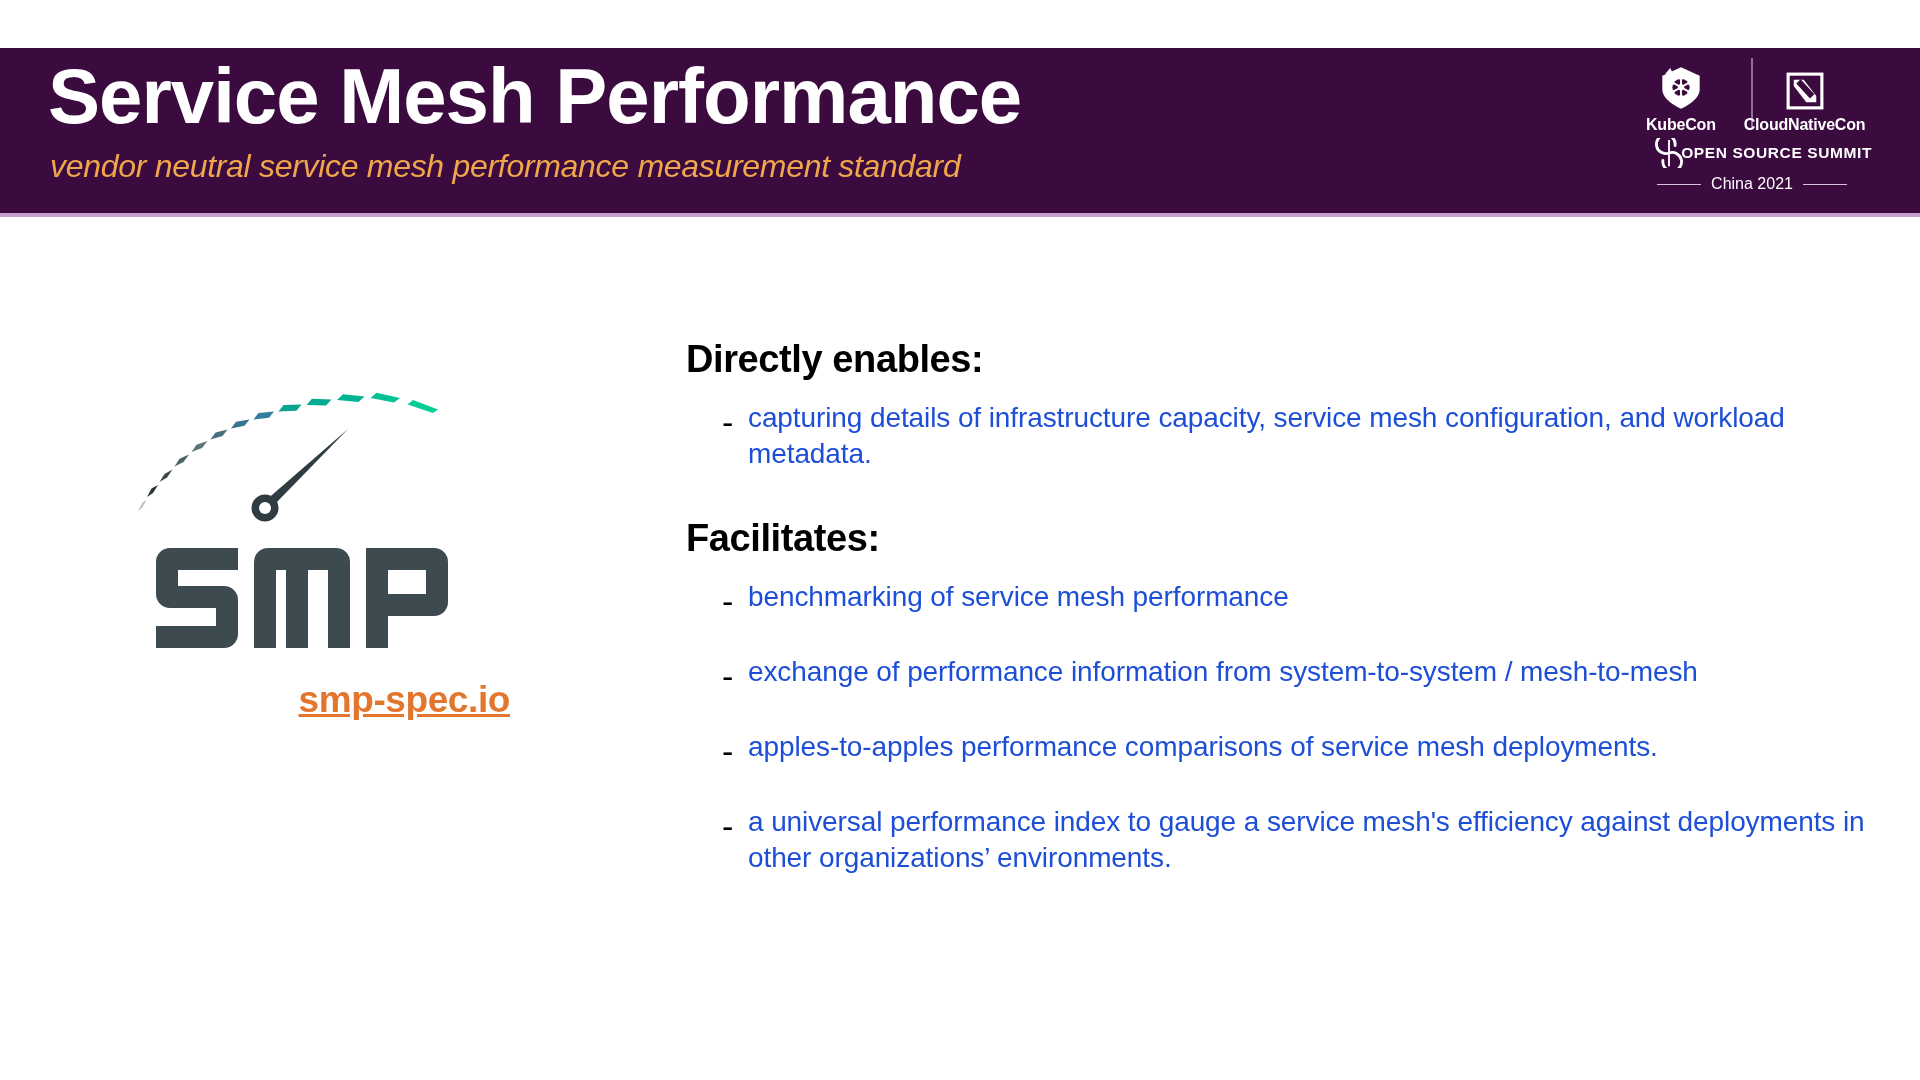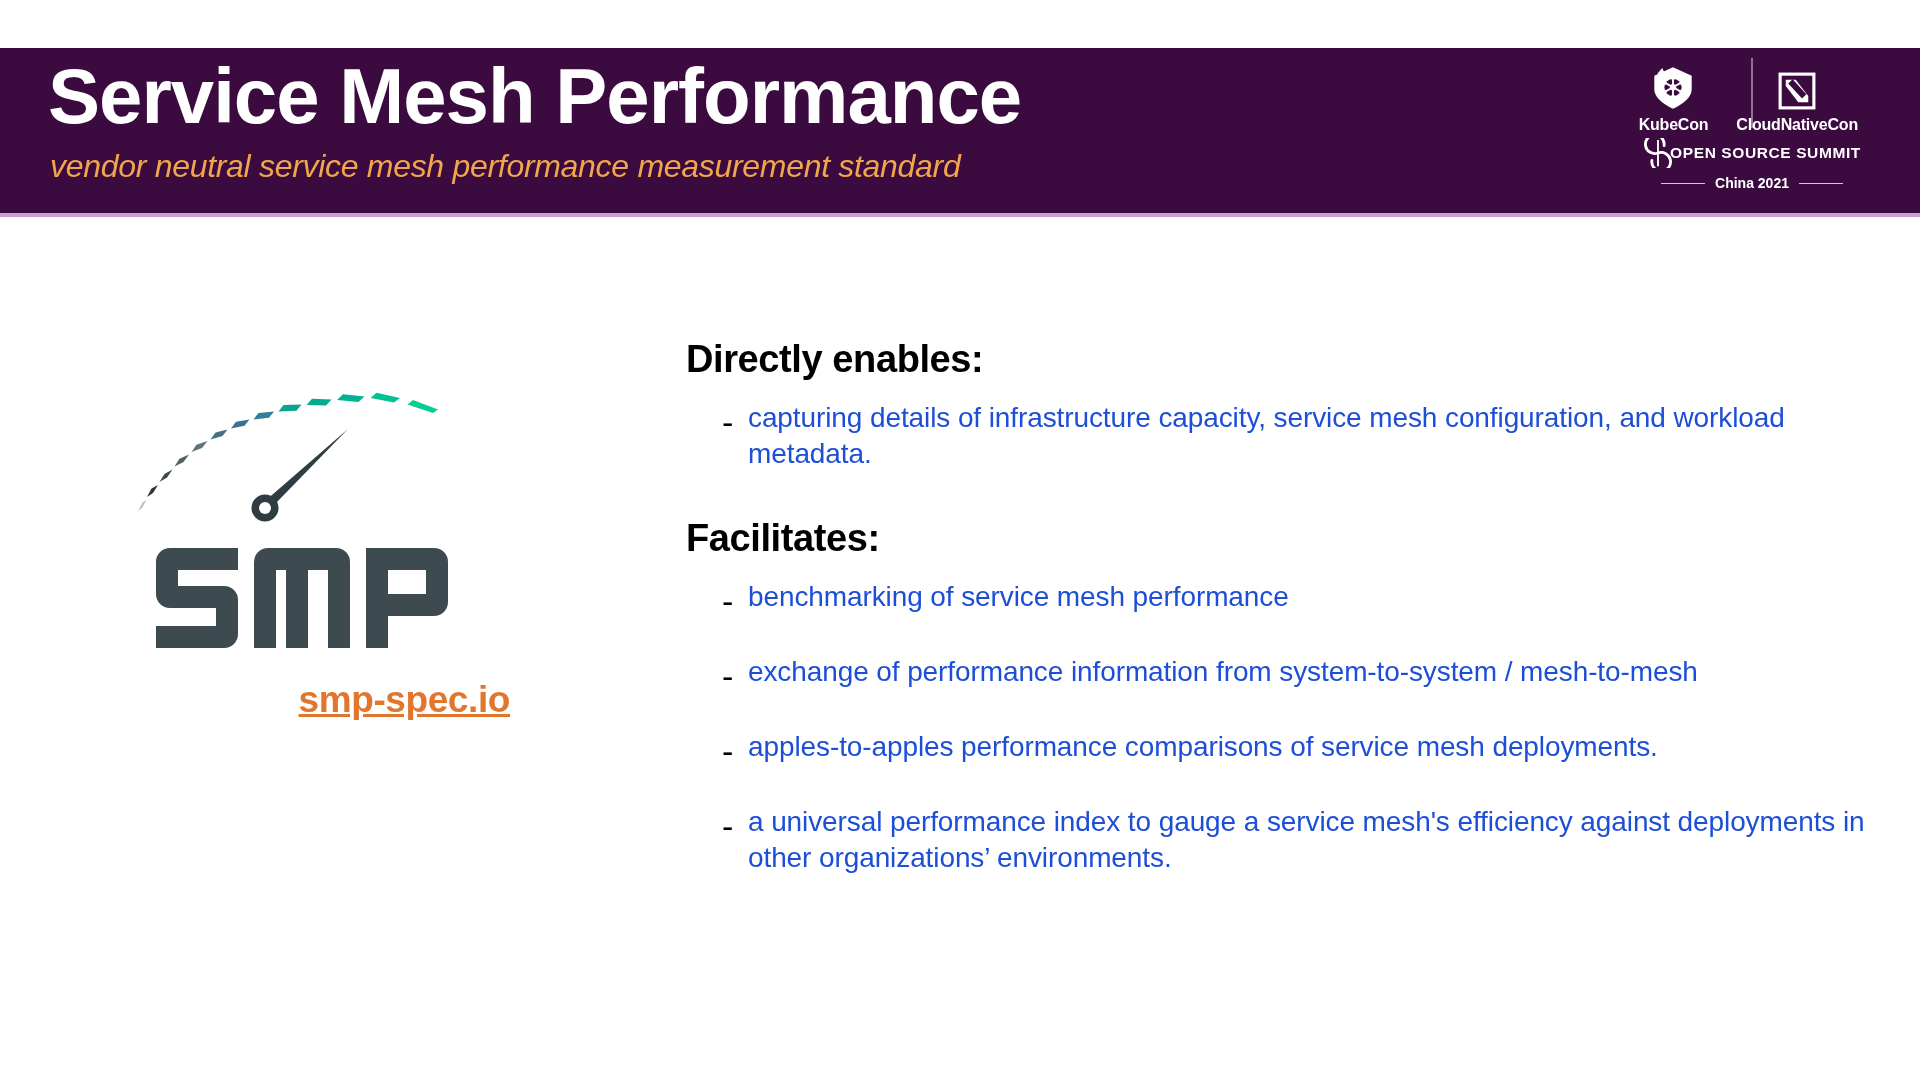--- a/index.html
+++ b/index.html
@@ -68,21 +68,21 @@
     right: 48px;
     top: 8px;
     width: 240px;
     height: 140px;
     color: #ffffff;
   }
   .logo-row-1 {
     position: relative;
     display: flex;
     align-items: flex-end;
-    justify-content: flex-end;
+    justify-content: space-between;
     height: 78px;
   }
   .logo-mark-k8s {
     width: 46px;
     height: 46px;
     display: block;
   }
   .logo-mark-cnc {
     width: 40px;
     height: 40px;
@@ -107,21 +107,21 @@
     left: 50%;
     top: 2px;
     transform: translateX(-50%);
     width: 1px;
     height: 70px;
     background: #e8d6ec;
   }
   .logo-row-2 {
     display: flex;
     align-items: center;
-    justify-content: center;
+    justify-content: flex-end;
     margin-top: 4px;
   }
   .oss-s {
     width: 30px;
     height: 30px;
     flex: none;
     margin-right: -3px;
   }
   .oss-text {
     font-size: 15.5px;
@@ -134,22 +134,22 @@
     align-items: center;
     justify-content: center;
     margin-top: 7px;
   }
   .rule {
     width: 44px;
     height: 1px;
     background: #d8c2dd;
   }
   .year-text {
-    font-size: 14px;
-    font-weight: bold;
+    font-size: 16px;
+    font-weight: normal;
     padding: 0 10px;
     white-space: nowrap;
   }
 
   
   .left-col {
     position: absolute;
     left: 90px;
     top: 255px;
     width: 420px;

